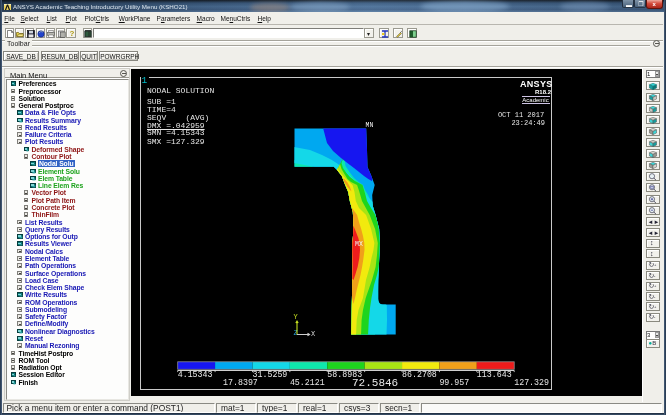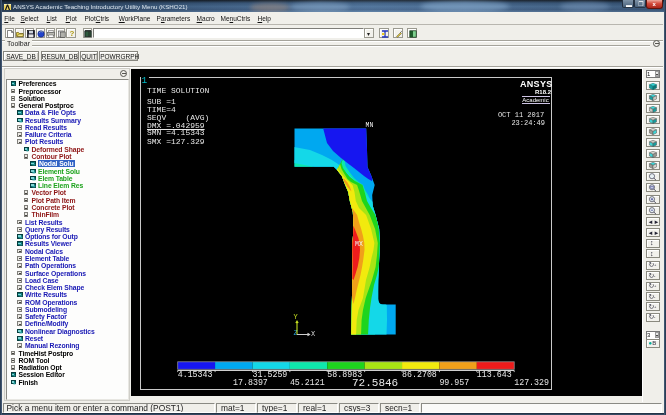--- a/index.html
+++ b/index.html
@@ -164,20 +164,23 @@
 <div class="groove abs" style="left:2px;top:39.5px;width:661px;"></div>
 <div id="tbcap" class="abs">Toolbar</div>
 <div class="groove abs" style="left:30px;top:44.5px;width:620px;"></div>
 <div class="pin abs" style="left:653px;top:40px;"></div>
 <div class="btn" style="left:2.6px;top:50.5px;width:36.8px;height:10px;line-height:9px;">SAVE_DB</div>
 <div class="btn" style="left:40.6px;top:50.5px;width:38.4px;height:10px;line-height:9px;">RESUM_DB</div>
 <div class="btn" style="left:80.2px;top:50.5px;width:17.8px;height:10px;line-height:9px;">QUIT</div>
 <div class="btn" style="left:99.2px;top:50.5px;width:39.2px;height:10px;line-height:9px;">POWRGRPH</div>
 <div class="groove abs" style="left:2px;top:65.5px;width:661px;"></div>
 <div id="mm" class="abs">
+      <div id="mmhead">
+        <div id="mmtitle">Main Menu</div>
+      </div>
 <div class="pin" style="left:115px;top:1px;"></div>
 <div id="mmtree">
 <div class="trow" style="left:0;top:0.2px;width:123px;">
           <div class="ticon" style="left:3.5px;"></div>
           <div class="tlbl" style="left:11.5px;color:#000000;">Preferences</div>
         </div>
 <div class="trow" style="left:0;top:7.5px;width:123px;">
           <div class="tbox" style="left:3.5px;"></div>
           <div class="tlbl" style="left:11.5px;color:#000000;">Preprocessor</div>
         </div>
@@ -339,21 +342,21 @@
         </div>
 <div class="trow" style="left:0;top:298.7px;width:123px;">
           <div class="ticon" style="left:3.5px;"></div>
           <div class="tlbl" style="left:11.5px;color:#000000;">Finish</div>
         </div>
 </div>
     </div>
 <div id="gfx" class="abs">
 <div class="abs" style="left:8.5px;top:7.5px;width:412px;height:313.5px;border:1px solid #c9c9c9;"></div>
 <div class="abs mono" style="left:10px;top:6px;color:#00bdc8;font-size:9.5px;background:#000;padding:0 1.5px 0 0.5px;">1</div>
-<div class="gtxt mono abs" style="left:16px;top:18.3px;">TIME SOLUTION</div>
+<div class="gtxt mono abs" style="left:16px;top:18.3px;">NODAL SOLUTION</div>
 <div class="gtxt mono abs" style="left:16px;top:29.3px;">SUB =1</div>
 <div class="gtxt mono abs" style="left:16px;top:37.0px;">TIME=4</div>
 <div class="gtxt mono abs" style="left:16px;top:44.9px;">SEQV    (AVG)</div>
 <div class="gtxt mono abs" style="left:16px;top:52.7px;text-decoration:underline;">DMX =.042959</div>
 <div class="gtxt mono abs" style="left:16px;top:60.4px;">SMN =4.15343</div>
 <div class="gtxt mono abs" style="left:16px;top:68.7px;">SMX =127.329</div>
 <div class="abs" style="left:389px;top:10px;color:#fff;font-size:9px;font-weight:bold;letter-spacing:0.3px;">ANSYS</div>
 <div class="abs" style="left:404px;top:19.5px;color:#fff;font-size:6px;font-weight:bold;">R18.2</div>
 <div class="abs" style="left:390.5px;top:27px;width:28px;height:8px;border-top:1px solid #cdc4e4;border-bottom:1px solid #cdc4e4;color:#fff;font-size:6px;text-align:center;line-height:7px;">Academic</div>
 <div class="gtxt mono abs" style="left:366.9px;top:41.5px;font-size:7px;">OCT 11 2017</div>
@@ -404,21 +407,21 @@
 <path d="M402.04,370.5 l0,1.6" stroke="#e8e8e8" stroke-width="0.8"></path>
 <path d="M439.43,370.5 l0,1.6" stroke="#e8e8e8" stroke-width="0.8"></path>
 <path d="M476.82,370.5 l0,1.6" stroke="#e8e8e8" stroke-width="0.8"></path>
 <path d="M514.21,370.5 l0,1.6" stroke="#e8e8e8" stroke-width="0.8"></path>
 </svg>
 <div class="gtxt mono abs" style="left:46.7px;top:302.4px;font-size:8.3px;">4.15343</div>
 <div class="gtxt mono abs" style="left:121.5px;top:302.4px;font-size:8.3px;">31.5259</div>
 <div class="gtxt mono abs" style="left:196.3px;top:302.4px;font-size:8.3px;">58.8983</div>
 <div class="gtxt mono abs" style="left:271.0px;top:302.4px;font-size:8.3px;">86.2708</div>
 <div class="gtxt mono abs" style="left:345.8px;top:302.4px;font-size:8.3px;">113.643</div>
-<div class="gtxt mono abs" style="left:102px;top:310.2px;font-size:8.3px;">17.8397</div>
+<div class="gtxt mono abs" style="left:92px;top:310.2px;font-size:8.3px;">17.8397</div>
 <div class="gtxt mono abs" style="left:158.9px;top:310.2px;font-size:8.3px;">45.2121</div>
 <div class="gtxt mono abs" style="left:221px;top:310.2px;font-size:11px;">72.5846</div>
 <div class="gtxt mono abs" style="left:308.4px;top:310.2px;font-size:8.3px;">99.957</div>
 <div class="gtxt mono abs" style="left:383.2px;top:310.2px;font-size:8.3px;">127.329</div>
 </div>
 <div id="rtb" class="abs">
 <div class="abs" style="left:3px;top:2px;width:14px;height:8px;background:#fff;border:1px solid #777;font-size:6px;color:#111;">1 <span style="float:right;border:1px solid #999;background:#e8e8e8;width:4px;height:6px;font-size:4px;line-height:5px;">▾</span></div>
 <div class="rbtn" style="top:13.3px;">
         <svg width="12" height="7" viewBox="0 0 12 7" style="position:absolute;left:0.5px;top:0.5px">
           <path d="M6 0.2 L9.5 1.8 L6 3.4 L2.5 1.8 Z" fill="#35d2d2" stroke="#0a6a6a" stroke-width="0.5"></path>

